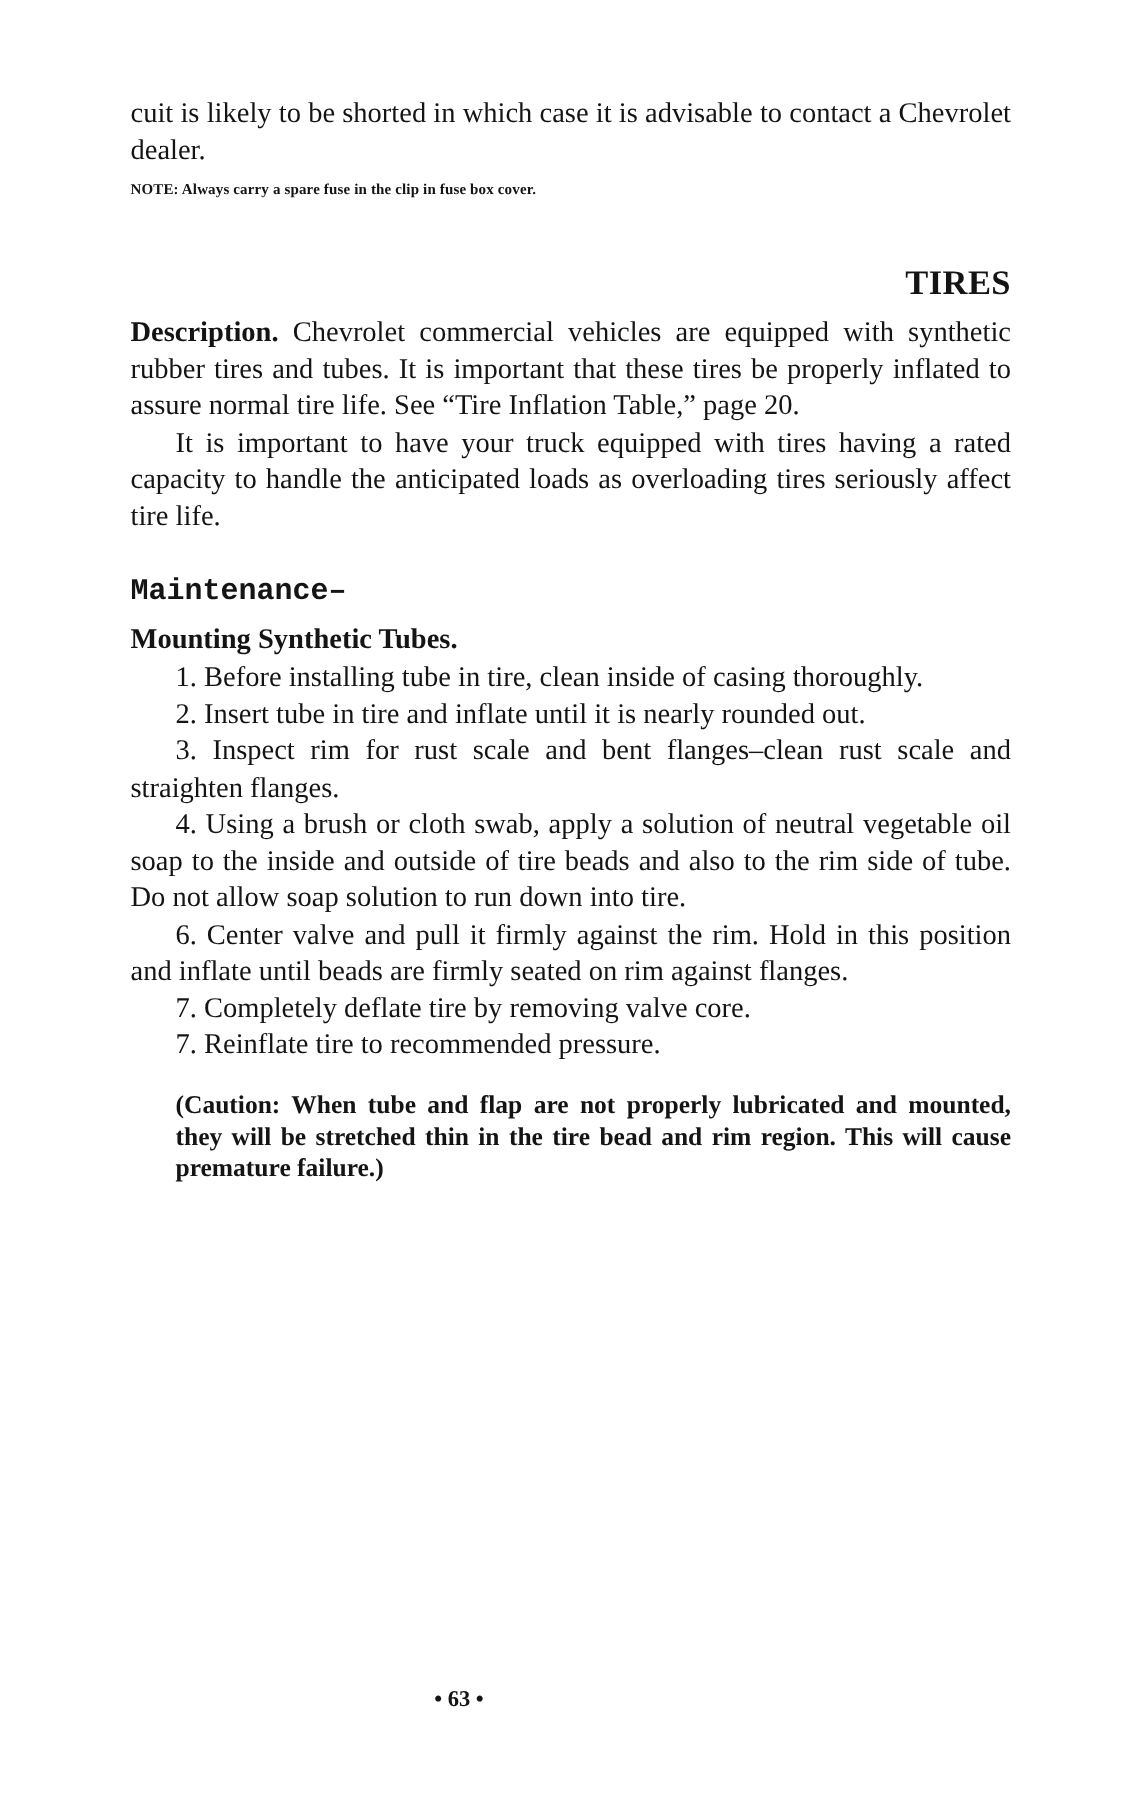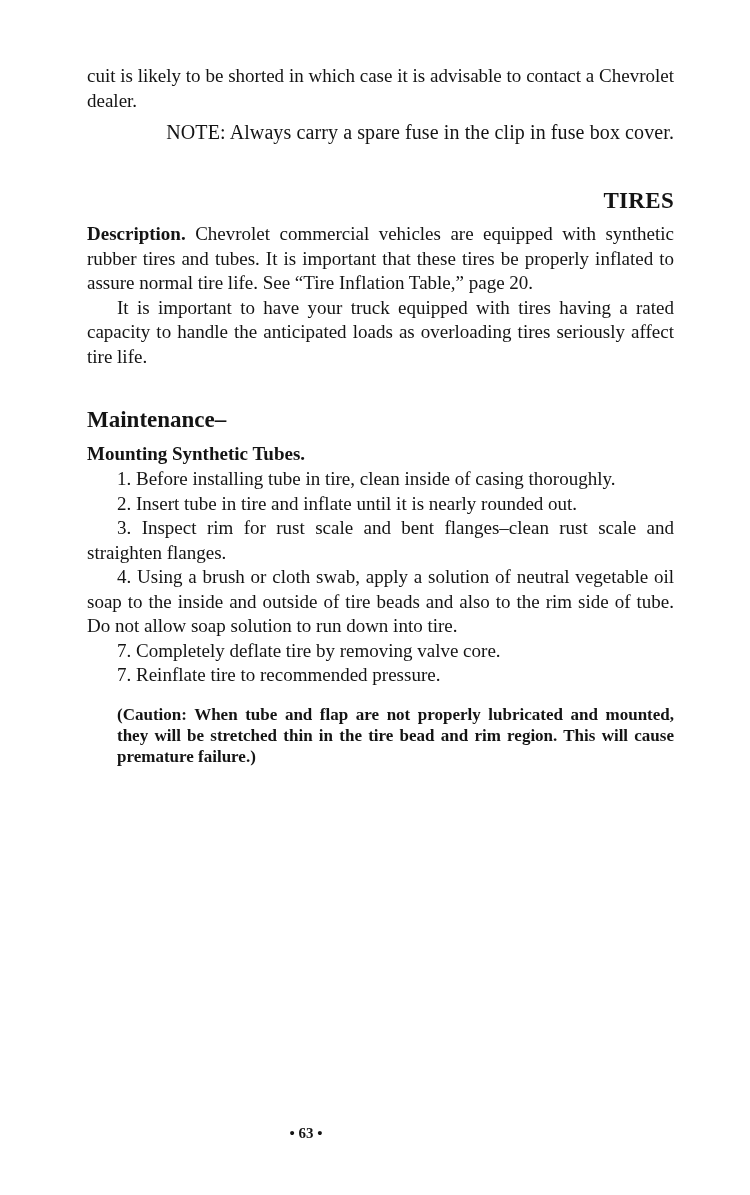--- a/index.html
+++ b/index.html
@@ -24,42 +24,42 @@
     .para {
       font-family: "Liberation Serif", "DejaVu Serif", serif;
       font-size: 19px;
       line-height: 24.5px;
       text-align: justify;
       margin: 0;
     }
     .indent { text-indent: 30px; }
     .note {
       font-family: "Liberation Serif", serif;
-      font-weight: normal;
-      font-size: 20px;
-      text-align: right;
+      font-weight: bold;
+      font-size: 10px;
+      text-align: left;
       margin: 8px 0 0 0;
       letter-spacing: 0.1px;
     }
     .section-title {
       font-family: "Liberation Serif", serif;
       font-weight: bold;
       font-size: 23px;
       text-align: right;
       margin: 44px 0 8px 0;
       letter-spacing: 0.3px;
     }
     .run-head {
       font-weight: bold;
     }
     .maint-head {
-      font-family: Liberation Serif, serif;
+      font-family: Liberation Mono, monospace;
       font-weight: bold;
-      font-size: 23px;
-      margin: 38px 0 8px 0;
+      font-size: 20px;
+      margin: 26px 0 8px 0;
     }
     .sub-head {
       font-family: "Liberation Serif", serif;
       font-weight: bold;
       font-size: 19px;
       margin: 0 0 0 0;
       line-height: 26px;
     }
     .caution {
       font-family: "Liberation Serif", serif;
@@ -92,20 +92,21 @@
   <p class="para"><span class="run-head">Description.</span><span> Chevrolet commercial vehicles are equipped with synthetic rubber tires and tubes. It is important that these tires be properly inflated to assure normal tire life. See “Tire Inflation Table,” page 20.</span></p>
   <p class="para indent">It is important to have your truck equipped with tires having a rated capacity to handle the anticipated loads as overloading tires seriously affect tire life.</p>
 
   <h2 class="maint-head">Maintenance–</h2>
   <h3 class="sub-head">Mounting Synthetic Tubes.</h3>
 
   <p class="para indent">1. Before installing tube in tire, clean inside of casing thoroughly.</p>
   <p class="para indent">2. Insert tube in tire and inflate until it is nearly rounded out.</p>
   <p class="para indent">3. Inspect rim for rust scale and bent flanges–clean rust scale and straighten flanges.</p>
   <p class="para indent">4. Using a brush or cloth swab, apply a solution of neutral vegetable oil soap to the inside and outside of tire beads and also to the rim side of tube. Do not allow soap solution to run down into tire.</p>
+  <p class="para indent">6. Center valve and pull it firmly against the rim. Hold in this position and inflate until beads are firmly seated on rim against flanges.</p>
   <p class="para indent">7. Completely deflate tire by removing valve core.</p>
   <p class="para indent">7. Reinflate tire to recommended pressure.</p>
 
   <p class="caution">(Caution: When tube and flap are not properly lubricated and mounted, they will be stretched thin in the tire bead and rim region. This will cause premature failure.)</p>
 
 </div>
 
 <div class="page-num">• 63 •</div>
 
 </body></html>

